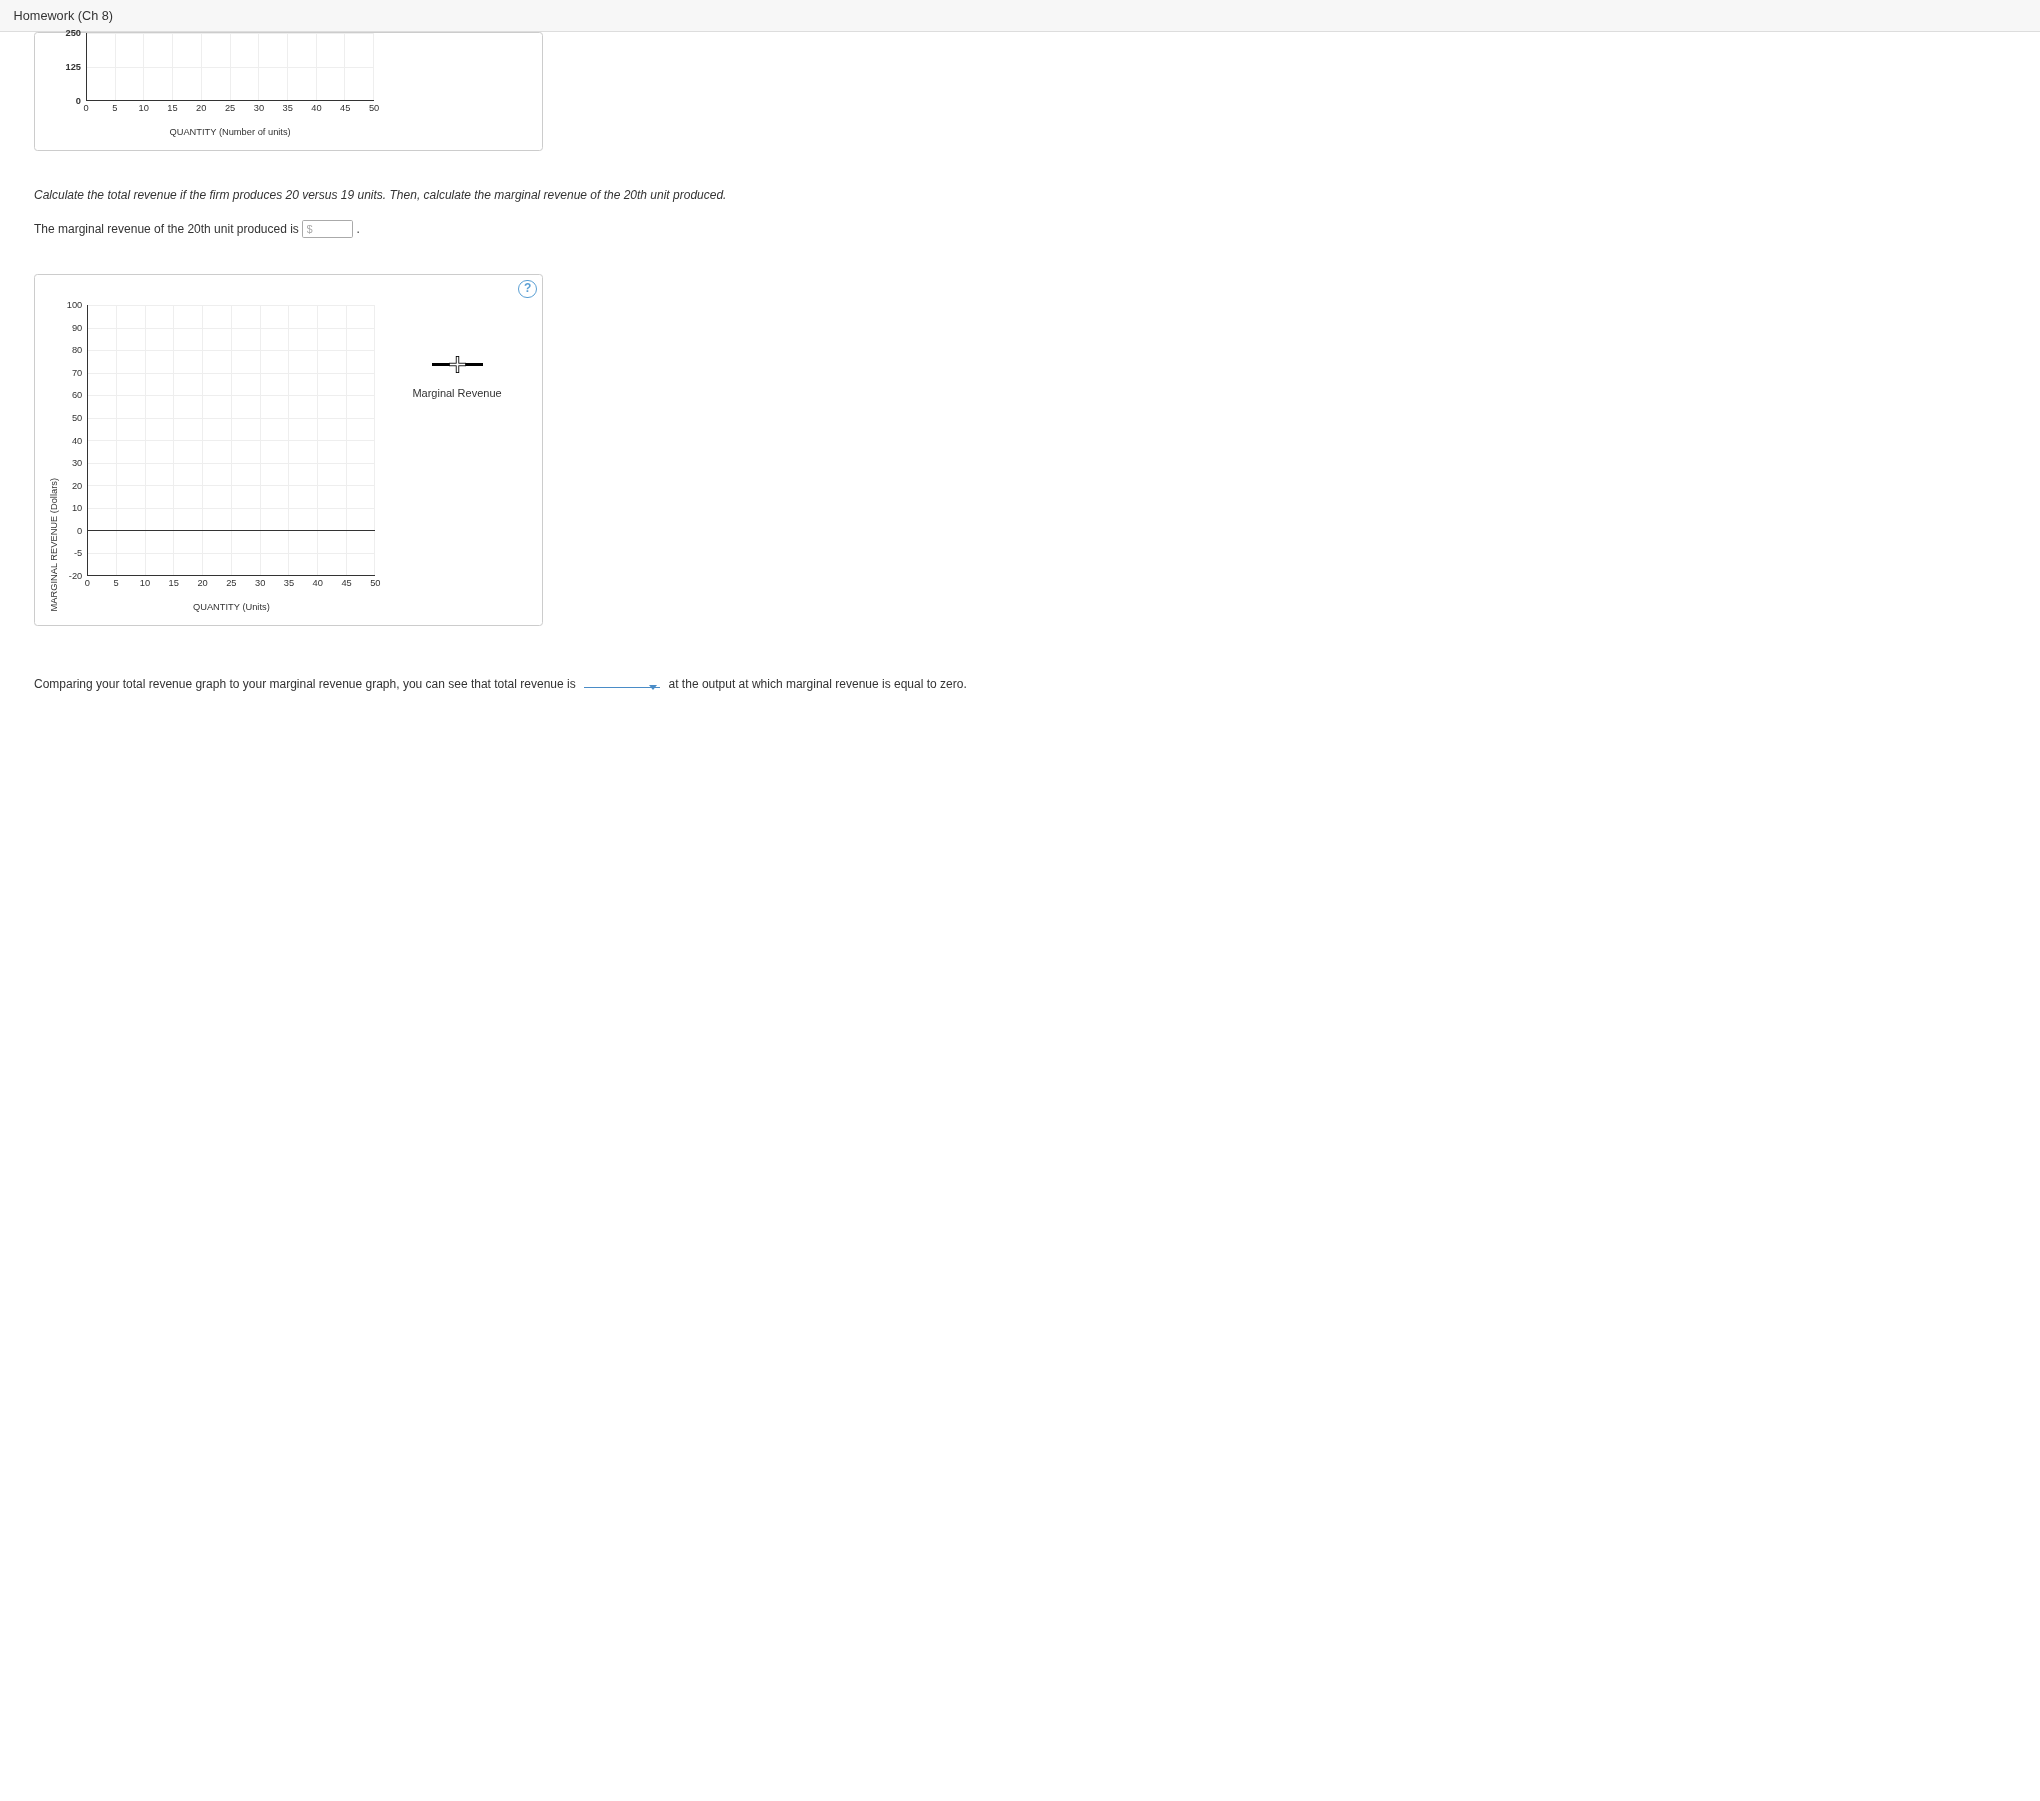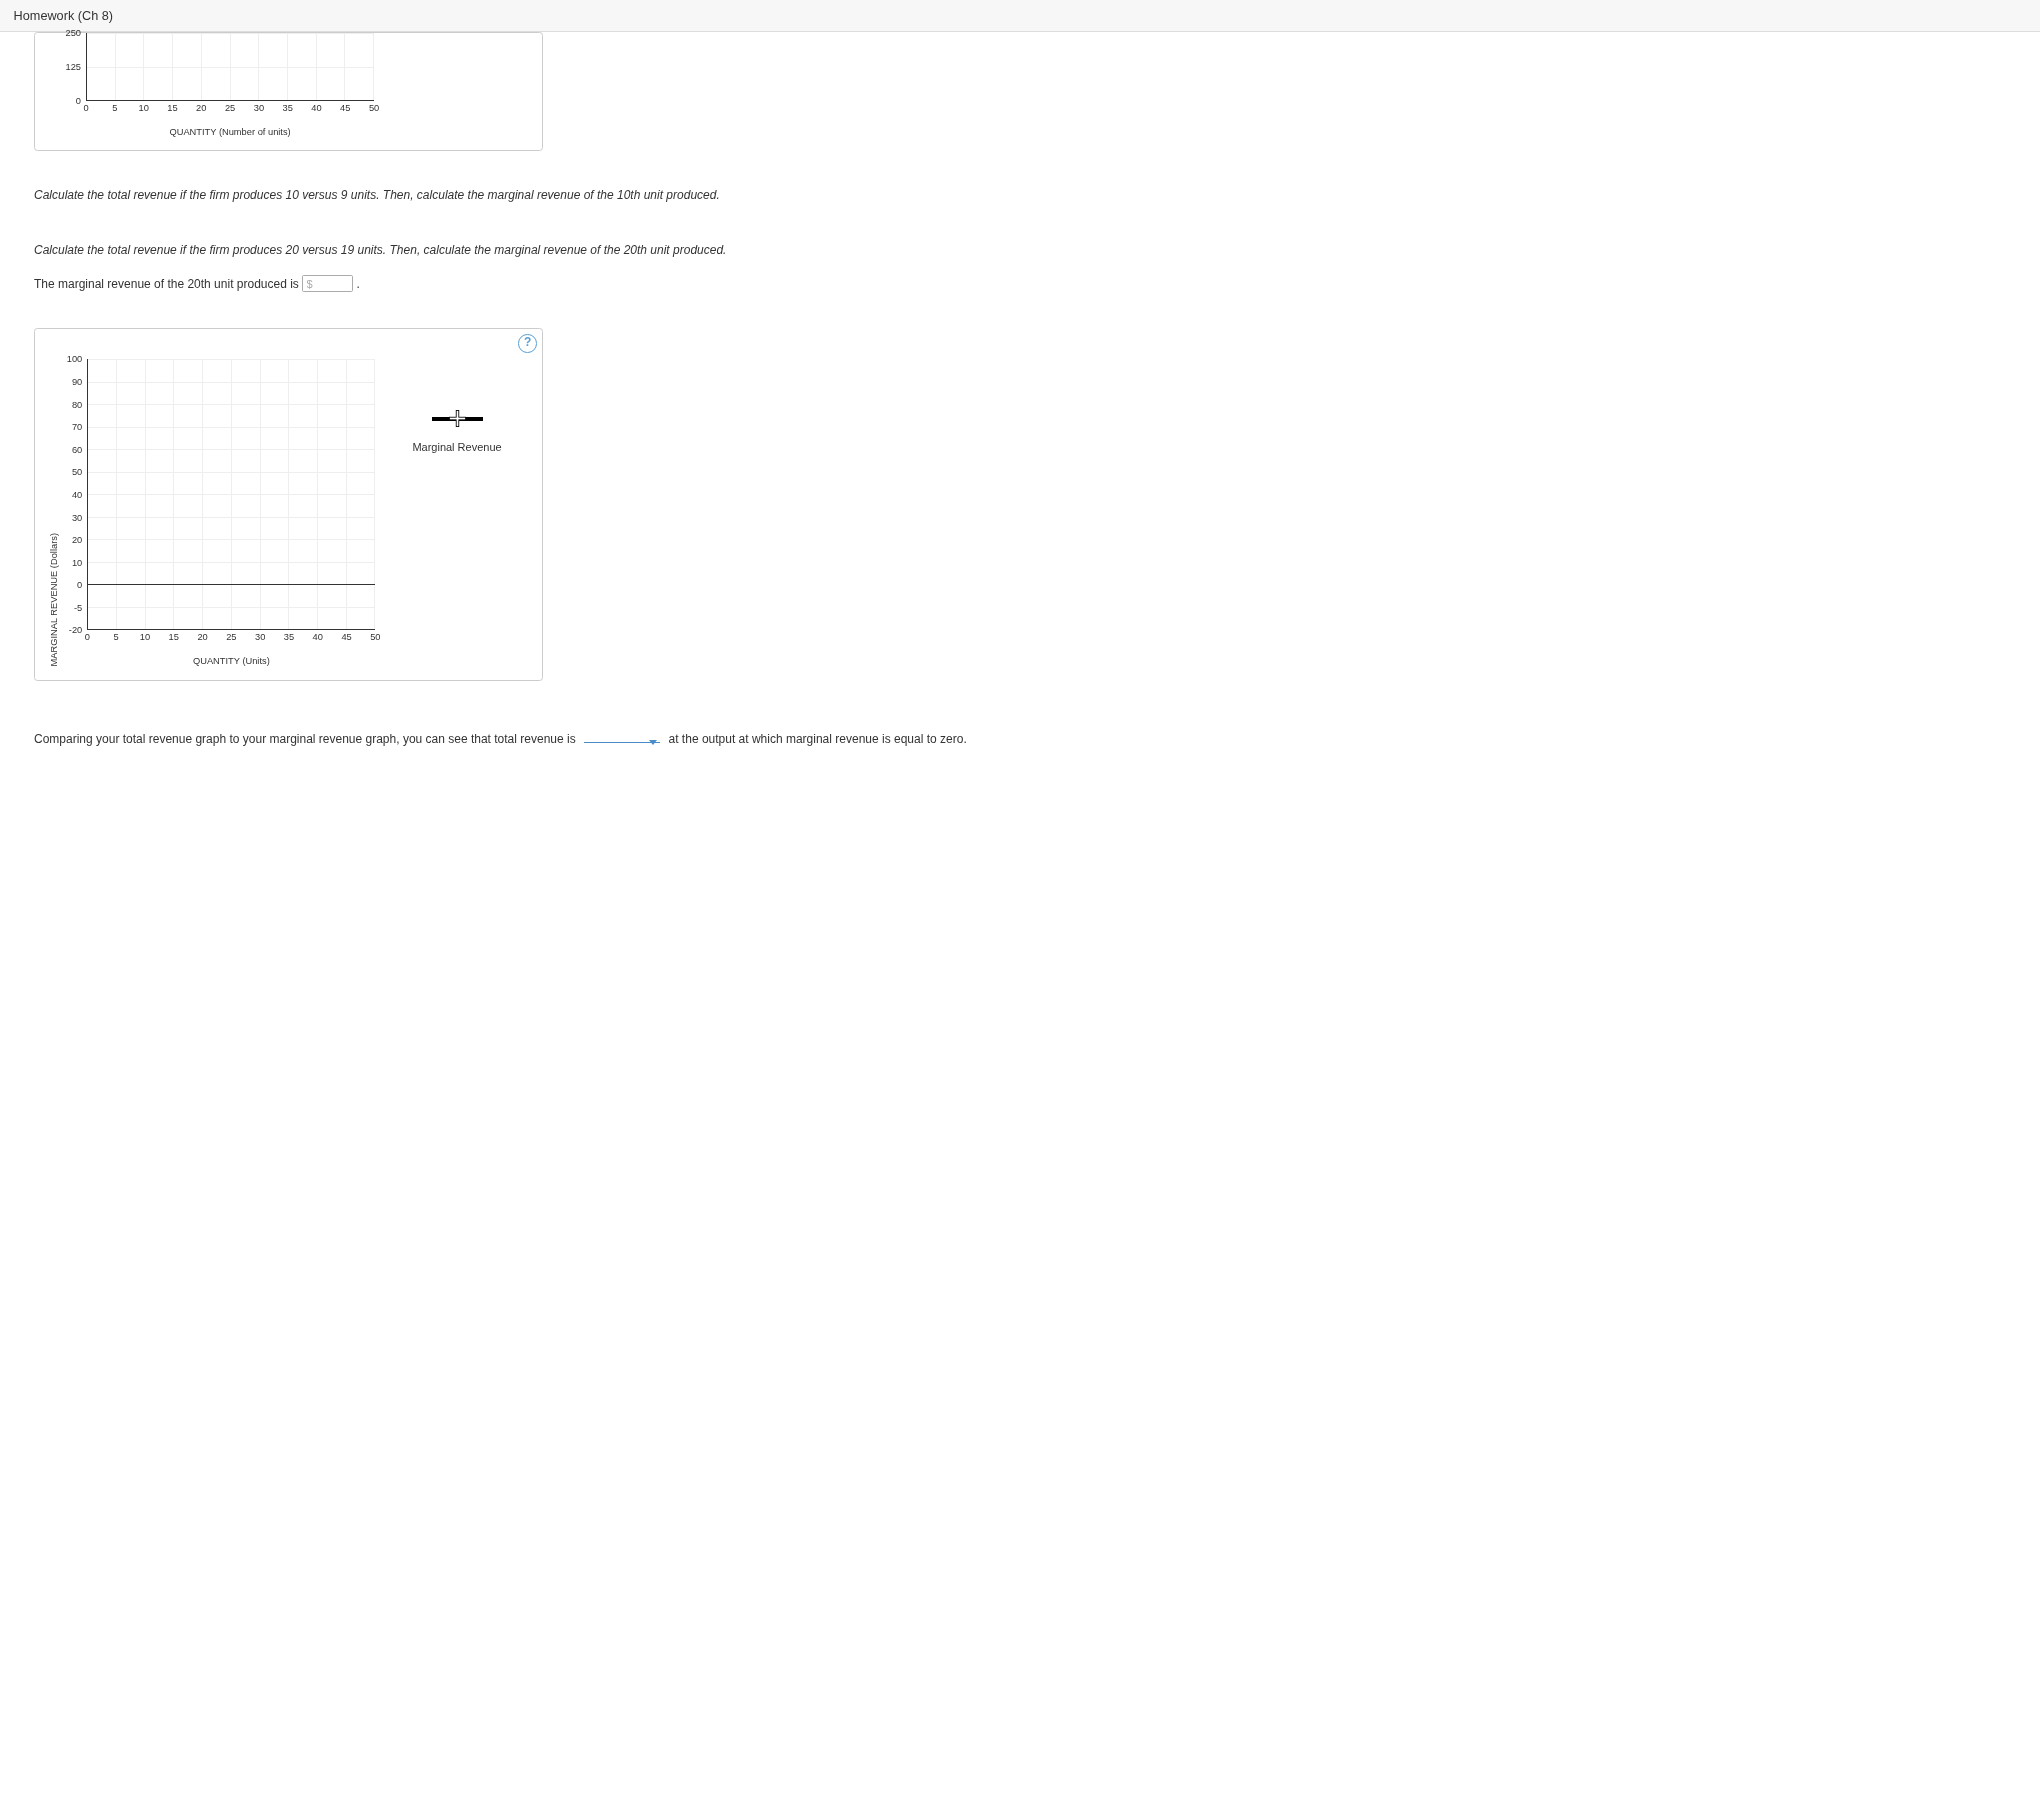--- a/index.html
+++ b/index.html
@@ -40,21 +40,21 @@
 
 <div class="header">
   <span>Homework (Ch 8)</span>
 </div>
 
 <div class="content">
 
   <div class="chart-card fragment" style="width:509px;">
     <div class="chart-wrap" style="padding:0 0 0 8.5px;">
       <div>
-        <div style="display:flex;">
+        <div style="display:flex;font-weight:bold;">
           <div class="ticks-y" style="width:29px;height:68px;">
             <span style="top:0%">250</span>
             <span style="top:50%">125</span>
             <span style="top:100%">0</span>
           </div>
           <div class="plot frag">
             <div class="cell"></div>
               <div class="cell"></div>
               <div class="cell"></div>
               <div class="cell"></div>
@@ -90,21 +90,20 @@
             <span style="left:80%">40</span>
             <span style="left:90%">45</span>
             <span style="left:100%">50</span>
           </div>
         </div>
         <div class="x-axis-label" style="margin-left:29px;width:288px;">QUANTITY (Number of units)</div>
       </div>
     </div>
   </div>
 
-  <p class="para italic">Calculate the total revenue if the firm produces 10 versus 9 units. Then, calculate the marginal revenue of the 10th unit produced.</p>
 
   <p class="para italic">Calculate the total revenue if the firm produces 20 versus 19 units. Then, calculate the marginal revenue of the 20th unit produced.</p>
   <div class="inline-row">
     <span>The marginal revenue of the 20th unit produced is</span>
     <input class="num-input" placeholder="$" style="">
     <span>.</span>
   </div>
 
 
   <div class="chart-card" style="width:509px;padding-top:30.5px;">

